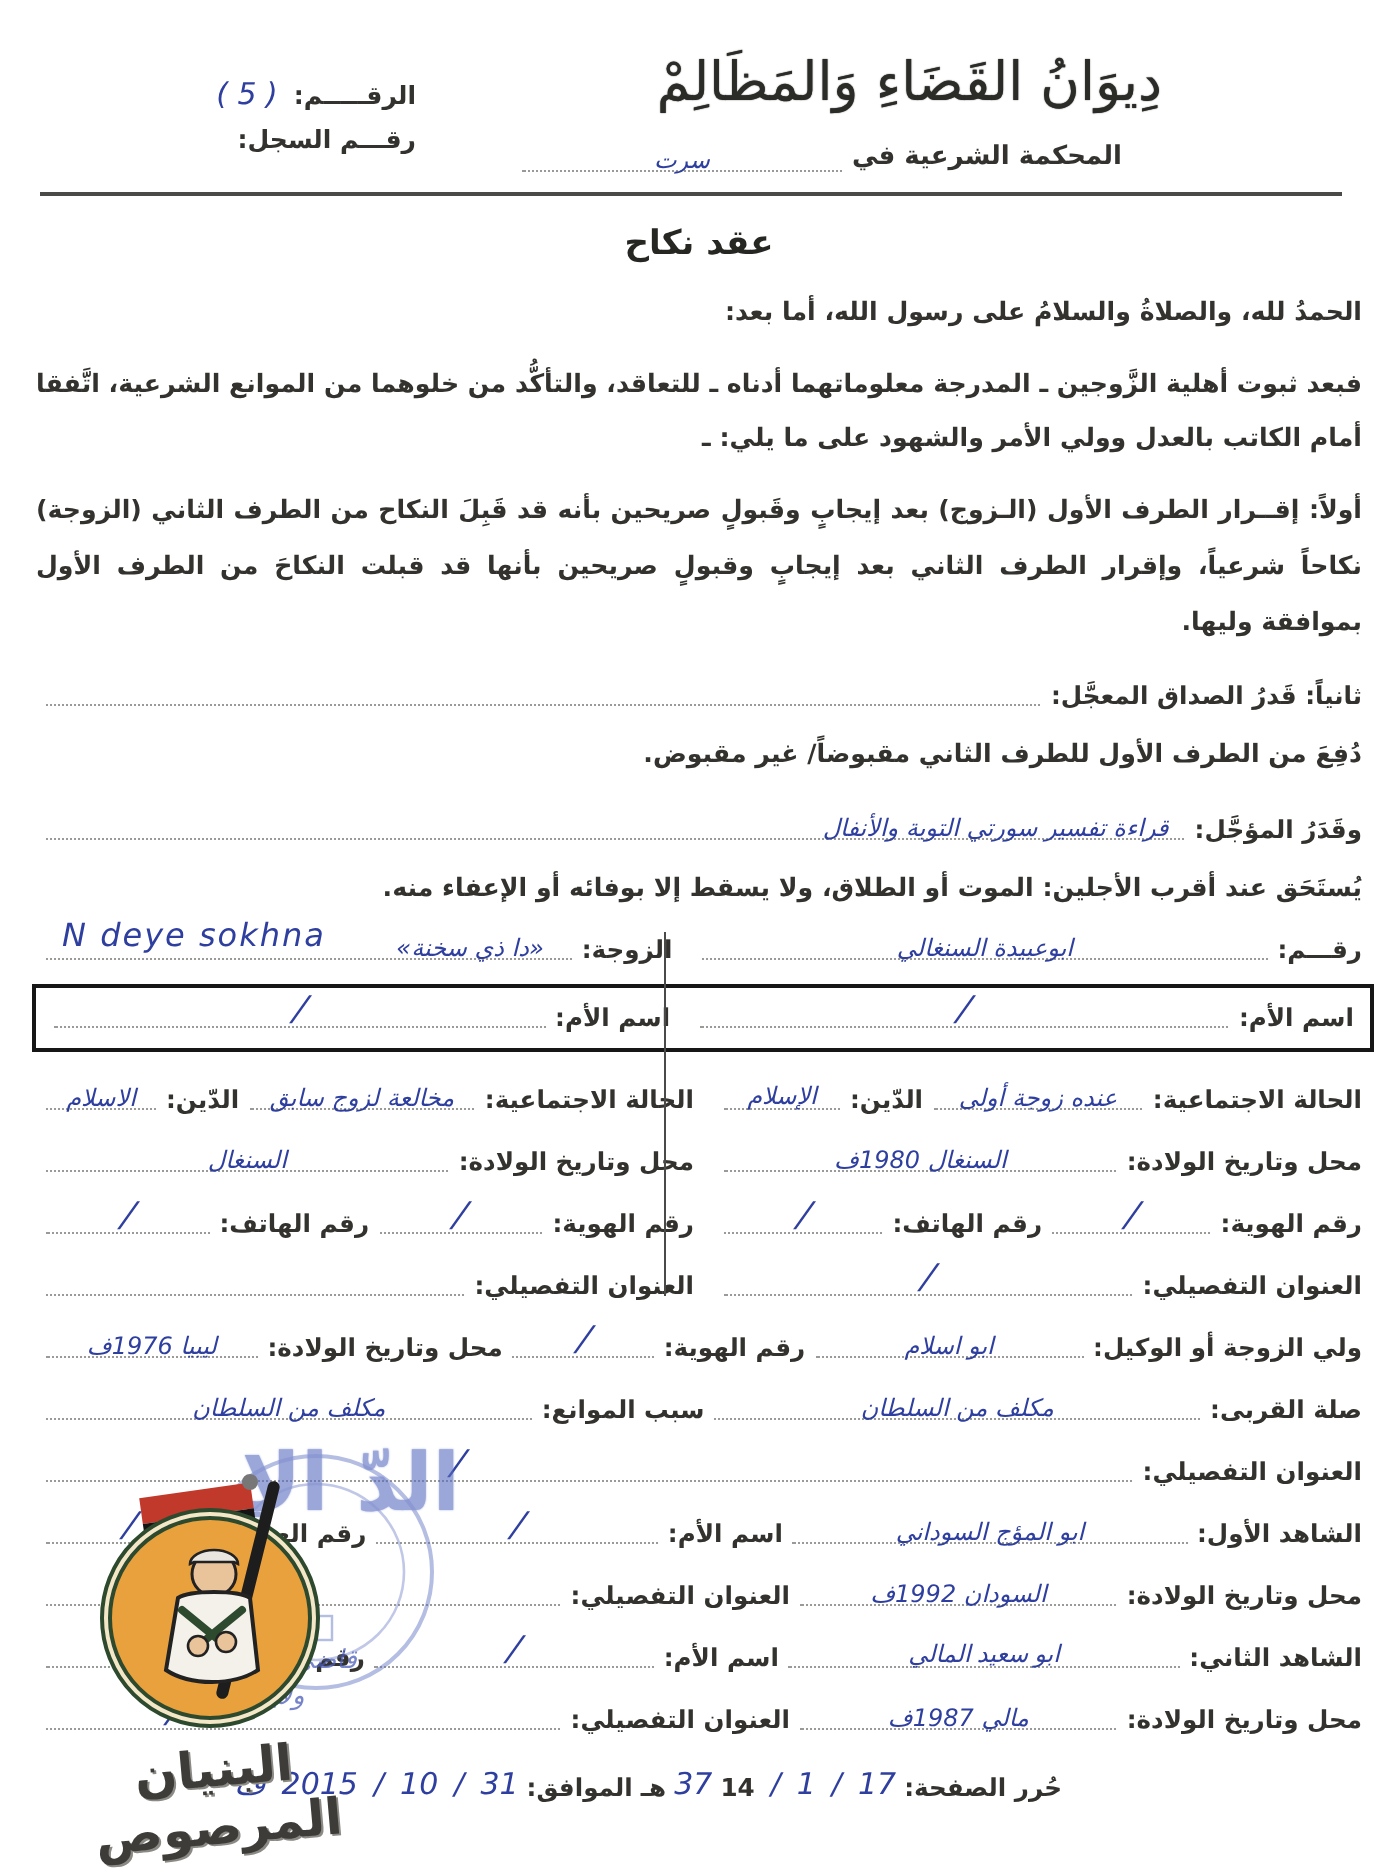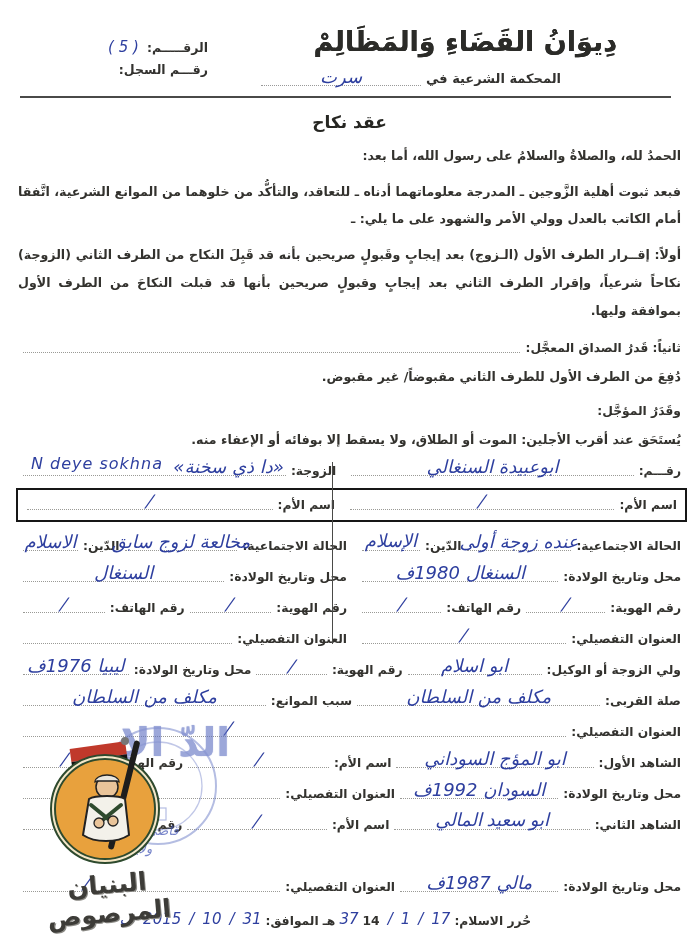--- a/index.html
+++ b/index.html
@@ -3,39 +3,39 @@
 <meta charset="utf-8">
 <style>
   * { box-sizing: border-box; margin: 0; padding: 0; }
   html,body { width:699px; height:938px; overflow:hidden; background:#ffffff; }
   body { font-family:"DejaVu Sans", sans-serif; color:#33322f; position:relative; }
   .page { position:relative; width:699px; height:938px; padding:26px 18px 0 18px; direction:rtl; }
 
   
   .hdr { display:flex; flex-direction:row; justify-content:space-between; align-items:flex-start; }
   .hdr-right { text-align:right; width:420px; }
-  .calli { font-size:27px; font-weight:bold; color:#2b2b28; letter-spacing:0.5px;
-           text-shadow:0 0 0.6px #2b2b28; margin-right:64px; }
+  .calli { font-size:27px; font-weight:normal; color:#2b2b28; letter-spacing:0.5px;
+           text-shadow:0 0 0.6px #2b2b28; margin-right:100px; }
   .court-line { margin-top:14px; font-size:13px; font-weight:bold; display:flex; align-items:flex-end; margin-right:120px;}
   .court-dots { width:170px; border-bottom:1.3px dotted #999; position:relative; height:15px; margin-right:5px;}
   .hdr-left { width:190px; padding-top:12px; font-size:12.5px; font-weight:bold; }
   .meta-line { display:flex; align-items:baseline; margin-bottom:6px; }
   .meta-line .v { margin-right:8px; }
   .rule { border-top:2.2px solid #4a4a48; margin:10px 10px 0 2px; }
 
   
   .title { text-align:center; font-size:17px; font-weight:bold; margin-top:14px; letter-spacing:1px; color:#262622;}
   .para { font-size:12.6px; font-weight:bold; line-height:2.2; text-align:justify; color:#33322e; margin-top:8px; }
   .para.first { margin-top:10px; }
 
   .row { display:flex; align-items:flex-end; font-size:12.3px; font-weight:bold; color:#33322e; margin-top:13px; }
   .lbl { white-space:nowrap; }
   .dots { flex:1 1 auto; border-bottom:1.4px dotted #9a9a96; margin:0 5px 2px 5px; position:relative; height:16px; }
   .hw { position:absolute; bottom:-2px; left:50%; transform:translateX(-50%);
-        color:#2e3f9f; font-size:18px; font-style:italic; font-weight:500; white-space:nowrap; }
+        color:#2e3f9f; font-size:12px; font-style:italic; font-weight:500; white-space:nowrap; }
   .hw.right { left:auto; right:8px; transform:none; }
   .hw.slash { font-size:17px; transform:translateX(-50%) skewX(-12deg); }
   .hw.latin { direction:ltr; font-size:16px; letter-spacing:1px; }
   .hw-inline { color:#2e3f9f; font-size:15px; font-style:italic; font-weight:500; margin:0 3px; }
 
   
   .twocol { position:relative; margin-top:4px; }
   .vline { position:absolute; top:2px; bottom:2px; right:348px; width:1.3px; background:#4a4a48; }
   .half-h { width:52%; display:flex; align-items:flex-end; padding-left:10px; }
   .half-w { width:48%; display:flex; align-items:flex-end; }
@@ -90,37 +90,40 @@
   <div class="para">أولاً: إقــرار الطرف الأول (الـزوج) بعد إيجابٍ وقَبولٍ صريحين بأنه قد قَبِلَ النكاح من الطرف الثاني (الزوجة) نكاحاً شرعياً، وإقرار الطرف الثاني بعد إيجابٍ وقبولٍ صريحين بأنها قد قبلت النكاحَ من الطرف الأول بموافقة وليها.</div>
 
   <div class="row">
     <span class="lbl">ثانياً: قَدرُ الصداق المعجَّل:</span>
     <span class="dots"></span>
   </div>
   <div class="para">دُفِعَ من الطرف الأول للطرف الثاني مقبوضاً/ غير مقبوض.</div>
 
   <div class="row">
     <span class="lbl">وقَدَرُ المؤجَّل:</span>
+    <span class="dots">
+      <span class="hw right">قراءة تفسير سورتي التوبة والأنفال</span>
+    </span>
   </div>
   <div class="para">يُستَحَق عند أقرب الأجلين: الموت أو الطلاق، ولا يسقط إلا بوفائه أو الإعفاء منه.</div>
 
   <div class="twocol">
     <div class="vline"></div>
 
     <div class="row" style="margin-top:6px;">
       <div class="half-h">
         <span class="lbl">رقـــم:</span>
         <span class="dots">
           <span class="hw">ابوعبيدة السنغالي</span>
         </span>
       </div>
       <div class="half-w">
         <span class="lbl">الزوجة:</span>
         <span class="dots">
-          <span class="hw right" style="right:2px;">«دا ذي سخنة»</span>
+          <span class="hw right" style="right:14px;">«دا ذي سخنة»</span>
           <span class="hw latin" style="left:8px; transform:none; bottom:2px;">N deye sokhna</span>
         </span>
       </div>
     </div>
 
     <div class="motherbox">
       <div class="half-h">
         <div class="row" style="margin-top:2px;">
           <span class="lbl">اسم الأم:</span>
           <span class="dots">
@@ -280,31 +283,31 @@
     <span class="dots" style="flex:0.75;">
       <span class="hw slash">/</span>
     </span>
     <span class="lbl">رقم الهوية:</span>
     <span class="dots" style="flex:0.45;">
       <span class="hw slash">/</span>
     </span>
   </div>
   <div class="row">
     <span class="lbl">محل وتاريخ الولادة:</span>
-    <span class="dots" style="flex:0.8;margin-top:31px;">
+    <span class="dots" style="flex:0.8;">
       <span class="hw">مالي 1987ف</span>
     </span>
     <span class="lbl">العنوان التفصيلي:</span>
     <span class="dots" style="flex:1.3;">
       <span class="hw slash" style="left:25%;">/</span>
     </span>
   </div>
 
   <div class="row dateline" style="margin-right:150px;">
-    <span class="lbl">حُرر الاسلام:</span>
+    <span class="lbl">حُرر الصفحة:</span>
     <span class="tok hw-inline">17</span>
     <span class="tok hw-inline">/</span>
     <span class="tok hw-inline">1</span>
     <span class="tok hw-inline">/</span>
     <span class="tok">14</span>
       <span class="hw-inline" style="margin:0;">37</span>
       <span class="tok">هـ</span>
     <span class="lbl">الموافق:</span>
     <span class="tok hw-inline">31</span>
     <span class="tok hw-inline">/</span>

